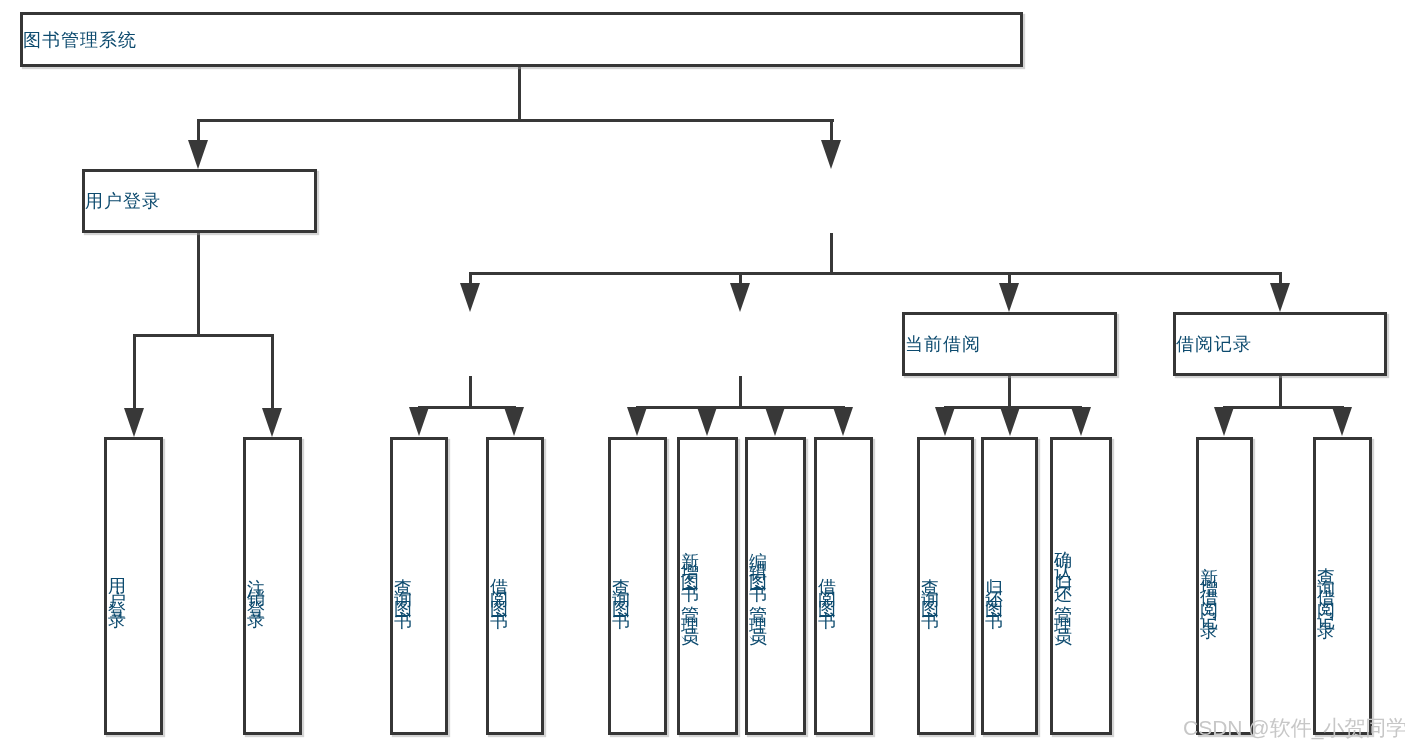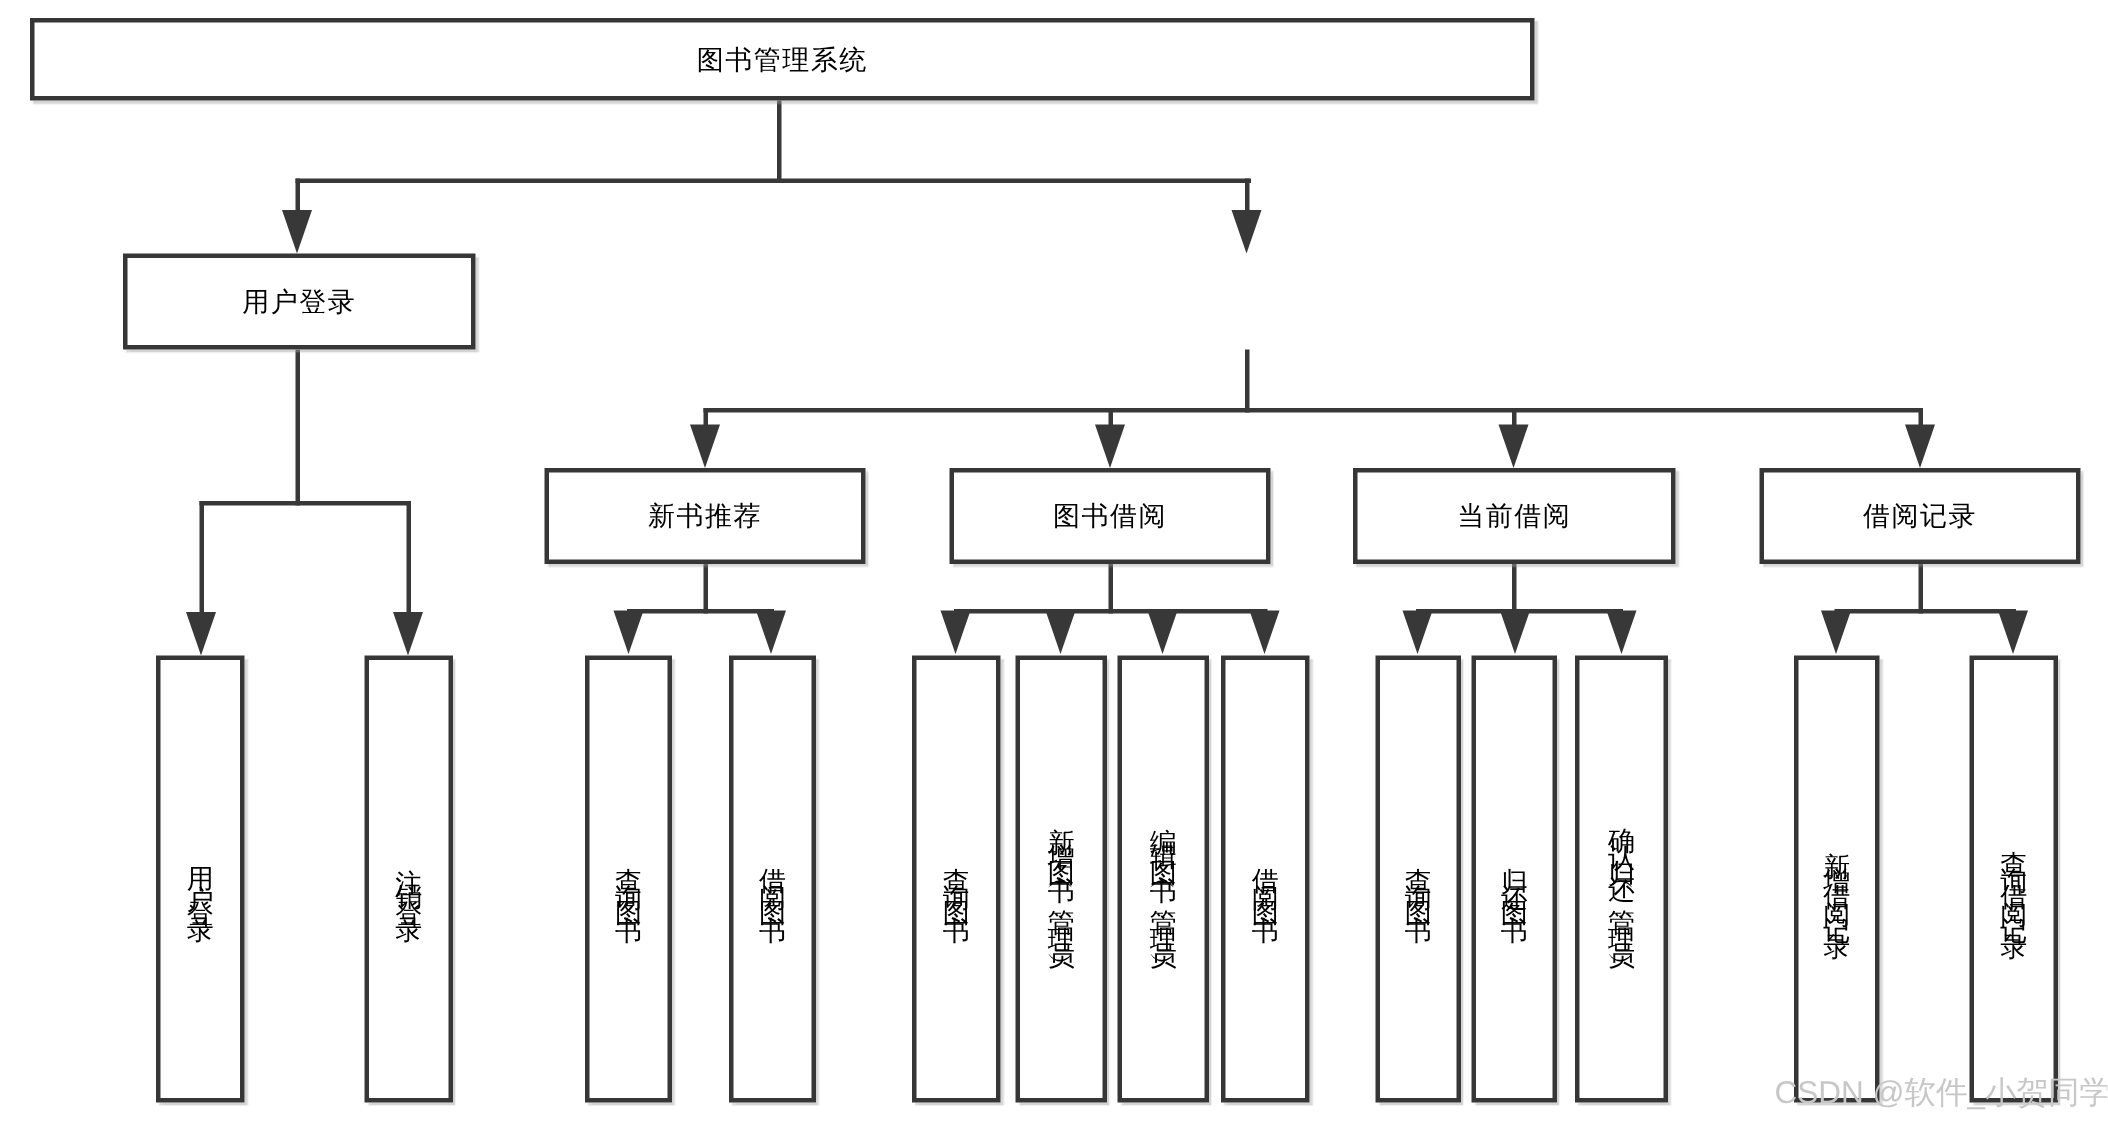--- a/index.html
+++ b/index.html
@@ -3,22 +3,22 @@
 <meta charset="utf-8">
 <style>
   html,body { margin:0; padding:0; background:#ffffff; }
   .stage {
     position:relative; width:1405px; height:747px; background:#ffffff;
     font-family:"Liberation Sans","DejaVu Sans",sans-serif; overflow:hidden;
   }
   .box {
     position:absolute; box-sizing:border-box; background:#ffffff;
     border:3px solid #363636; box-shadow:2px 2px 1px rgba(160,160,160,0.45);
-    display:flex; align-items:center; justify-content:center;
-    color:#000000; z-index:2;
+    display:flex; align-items:center; justify-content:flex-start;
+    color:#0c4a6e; z-index:2;font-family:Liberation Mono, monospace;
   }
   .box .hl { font-size:18px; letter-spacing:1px; white-space:nowrap; }
   .vlabel {
     writing-mode:vertical-rl; text-orientation:mixed;
     font-size:18px; letter-spacing:11px; line-height:1; white-space:nowrap;
   }
   .hline,.vline { position:absolute; background:#383838; z-index:1; }
   .hline { height:3px; }
   .vline { width:3px; }
   .ahead {
@@ -37,26 +37,20 @@
 <div class="stage">
 
   <div class="box" style="left:20px;top:12px;width:1003px;height:55px">
     <span class="hl">图书管理系统</span>
   </div>
 
   <div class="box" style="left:82px;top:169px;width:235px;height:64px">
     <span class="hl">用户登录</span>
   </div>
 
-  <div class="box" style="left:363px;top:312px;width:214px;height:64px">
-    <span class="hl">新书推荐</span>
-  </div>
-  <div class="box" style="left:633px;top:312px;width:214px;height:64px">
-    <span class="hl">图书借阅</span>
-  </div>
   <div class="box" style="left:902px;top:312px;width:215px;height:64px">
     <span class="hl">当前借阅</span>
   </div>
   <div class="box" style="left:1173px;top:312px;width:214px;height:64px">
     <span class="hl">借阅记录</span>
   </div>
 
   <div class="box" style="left:104px;top:437px;width:59px;height:298px">
     <span class="vlabel">用户登录</span>
   </div>

